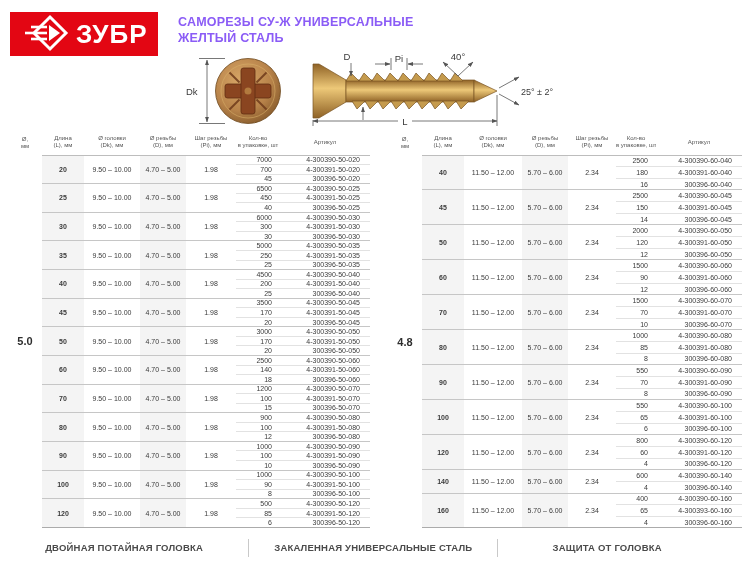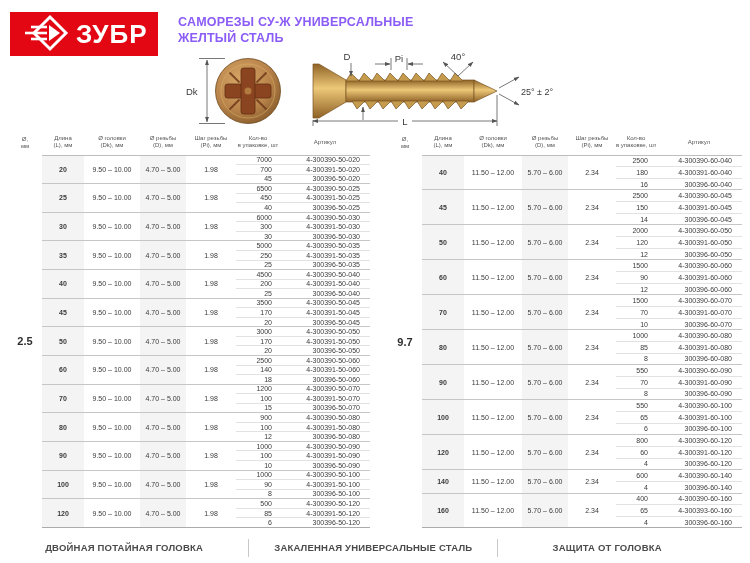--- a/index.html
+++ b/index.html
@@ -181,21 +181,21 @@
               <div>Кол-во</div>
               <div>в упаковке, шт</div>
             </th>
             <th class="c-art">
               <div>Артикул</div>
             </th>
           </tr>
         </thead>
         <tbody>
           <tr>
-            <td class="c-diam" rowspan="39">2.5</td>
+            <td class="c-diam" rowspan="39">5.0</td>
             <td class="c-len" rowspan="3">20</td>
             <td class="c-head" rowspan="3">9.50 – 10.00</td>
             <td class="c-thr" rowspan="3">4.70 – 5.00</td>
             <td class="c-pitch" rowspan="3">1.98</td>
             <td class="c-qty">7000</td>
             <td class="c-art">4-300390-50-020</td>
           </tr>
           <tr class="sub">
             <td class="c-qty">700</td>
             <td class="c-art">4-300391-50-020</td>
@@ -436,21 +436,21 @@
               <div>Кол-во</div>
               <div>в упаковке, шт</div>
             </th>
             <th class="c-art">
               <div>Артикул</div>
             </th>
           </tr>
         </thead>
         <tbody>
           <tr>
-            <td class="c-diam" rowspan="32">9.7</td>
+            <td class="c-diam" rowspan="32">4.8</td>
             <td class="c-len" rowspan="3">40</td>
             <td class="c-head" rowspan="3">11.50 – 12.00</td>
             <td class="c-thr" rowspan="3">5.70 – 6.00</td>
             <td class="c-pitch" rowspan="3">2.34</td>
             <td class="c-qty">2500</td>
             <td class="c-art">4-300390-60-040</td>
           </tr>
           <tr class="sub">
             <td class="c-qty">180</td>
             <td class="c-art">4-300391-60-040</td>

